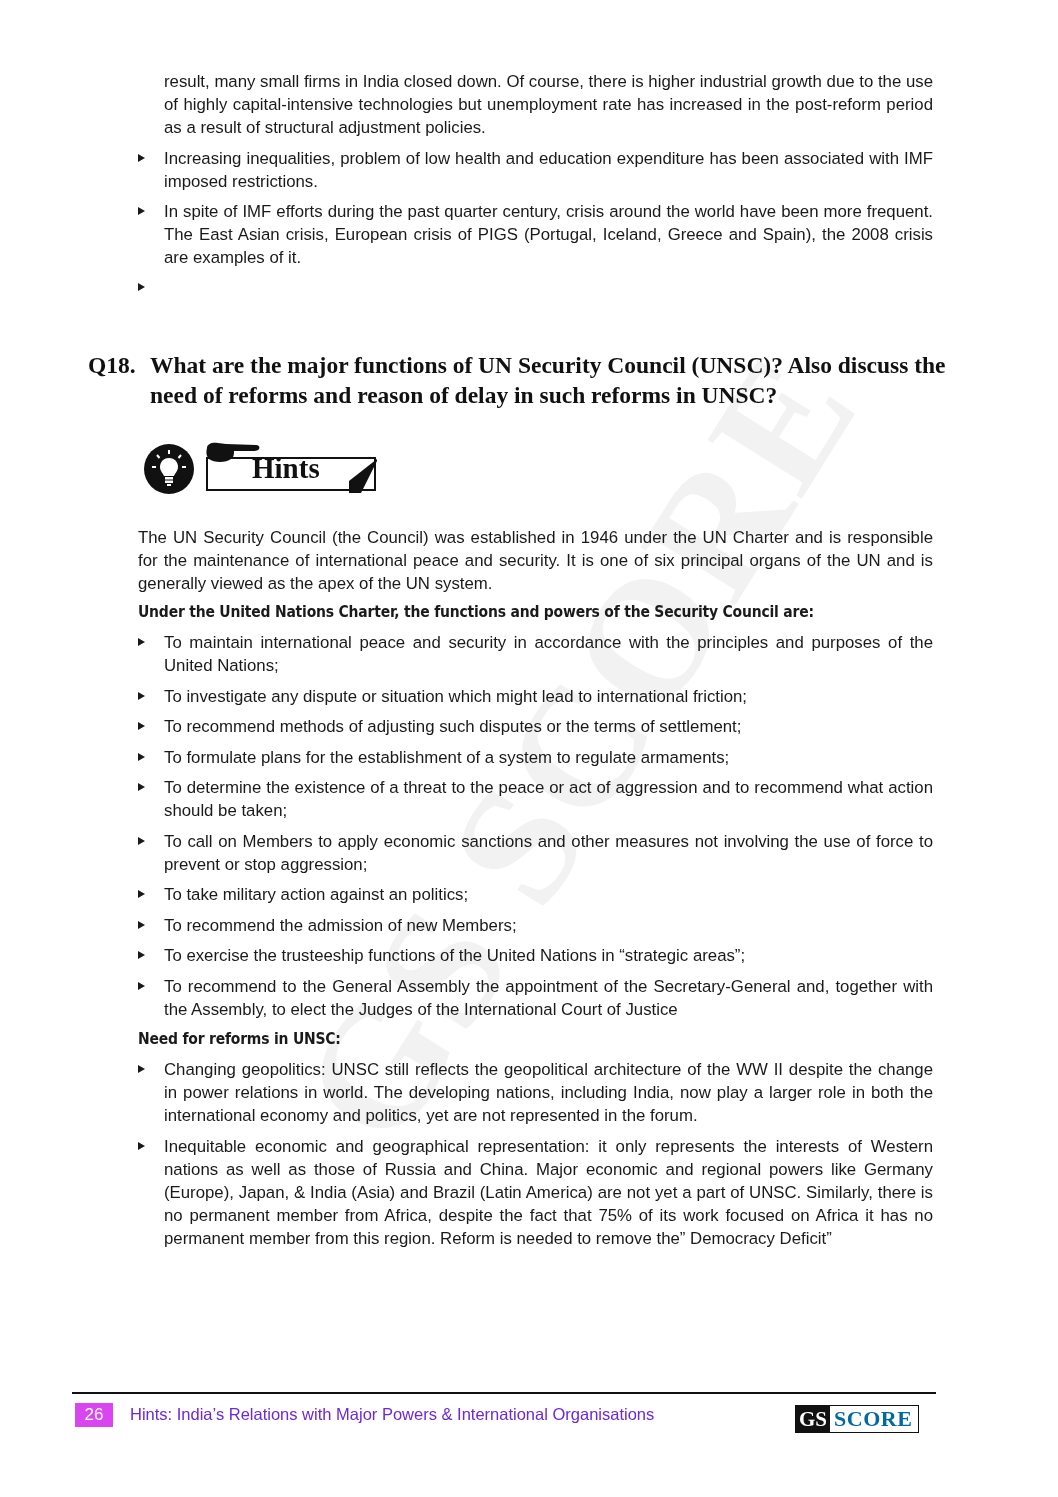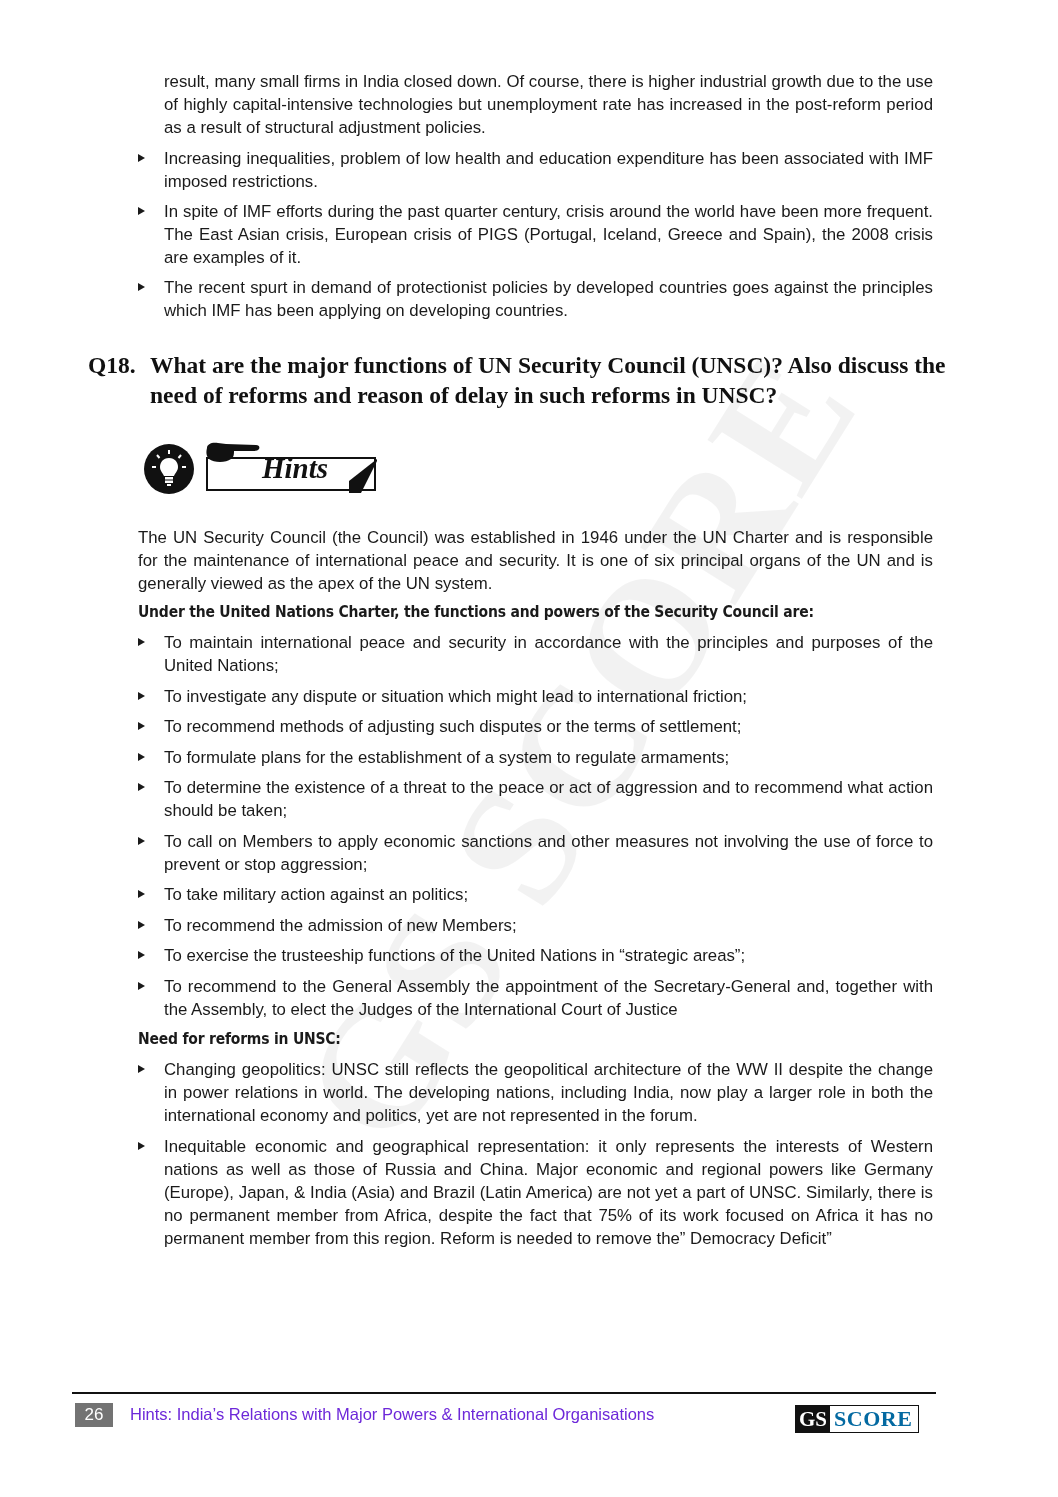--- a/index.html
+++ b/index.html
@@ -46,42 +46,42 @@
     }
     .bulb {
       position: absolute; left: 0; top: 2px; width: 50px; height: 50px;
       border-radius: 50%; background: #111;
     }
     .hints-box {
       position: absolute; left: 62px; top: 15px; width: 170px; height: 34px;
       border: 2px solid #111; border-top: 2px solid #111;
     }
     .hints-label {
-      position: absolute; left: 118px; top: 10px;
+      position: absolute; left: 108px; top: 10px;
       font-family: "Liberation Serif", serif; font-weight: bold;
-      font-size: 29px; color: #111; font-style: italic;
+      font-size: 29px; color: #111;
     }
     .hand { position: absolute; left: 60px; top: 0; }
     .fold { position: absolute; left: 205px; top: 17px; }
 
     #main-block { position: absolute; left: 138px; top: 526px; width: 795px; }
     #main-block .intro { margin-bottom: 6px; }
     #main-block .subhead {
       font-family: "DejaVu Sans", sans-serif; font-weight: bold;
       font-size: 15.5px; line-height: 22px; margin-bottom: 8px; letter-spacing: -0.2px;
     }
     #main-block .bullet-list li { margin-bottom: 7.5px; }
     #main-block .bullet-list { margin-bottom: 6px; }
 
     .footer-rule {
       position: absolute; left: 72px; top: 1392px; width: 864px; height: 2px; background: #111;
     }
     .page-num {
       position: absolute; left: 75px; top: 1403px; width: 38px; height: 24px;
-      background: #737373; color: #fff; font-family: "Liberation Sans", sans-serif;
+      background: #d946ef; color: #fff; font-family: "Liberation Sans", sans-serif;
       font-size: 17px; line-height: 24px; text-align: center;
     }
     .footer-title {
       position: absolute; left: 130px; top: 1403px;
       font-family: "Liberation Sans", sans-serif; font-size: 16.5px; line-height: 22px; color: #6d28d9;
     }
     .logo {
       position: absolute; left: 795px; top: 1405px; height: 28px; display: flex;
       border: 1.5px solid #111;
     }
@@ -97,21 +97,21 @@
 </head>
 <body>
 
 <div class="watermark">GS SCORE</div>
 
 <section id="top-block" class="body-text">
   <p class="cont">result, many small firms in India closed down. Of course, there is higher industrial growth due to the use of highly capital-intensive technologies but unemployment rate has increased in the post-reform period as a result of structural adjustment policies.</p>
   <ul class="bullet-list">
     <li><span class="arrow"></span><span>Increasing inequalities, problem of low health and education expenditure has been associated with IMF imposed restrictions.</span></li>
     <li><span class="arrow"></span><span>In spite of IMF efforts during the past quarter century, crisis around the world have been more frequent. The East Asian crisis, European crisis of PIGS (Portugal, Iceland, Greece and Spain), the 2008 crisis are examples of it.</span></li>
-    <li><span class="arrow"></span><span>The recent spurt in demand of protectionist policies by developed countries goes against the principles which IMF has been applying on developing countries.</span></li>
+    <li><span class="arrow"></span></li>
   </ul>
 </section>
 
 <h2 class="question">
   <span class="qnum">Q18.</span>
   <span class="qtext">What are the major functions of UN Security Council (UNSC)? Also discuss the need of reforms and reason of delay in such reforms in UNSC?</span>
 </h2>
 
 <div class="hints">
   <div class="bulb">

